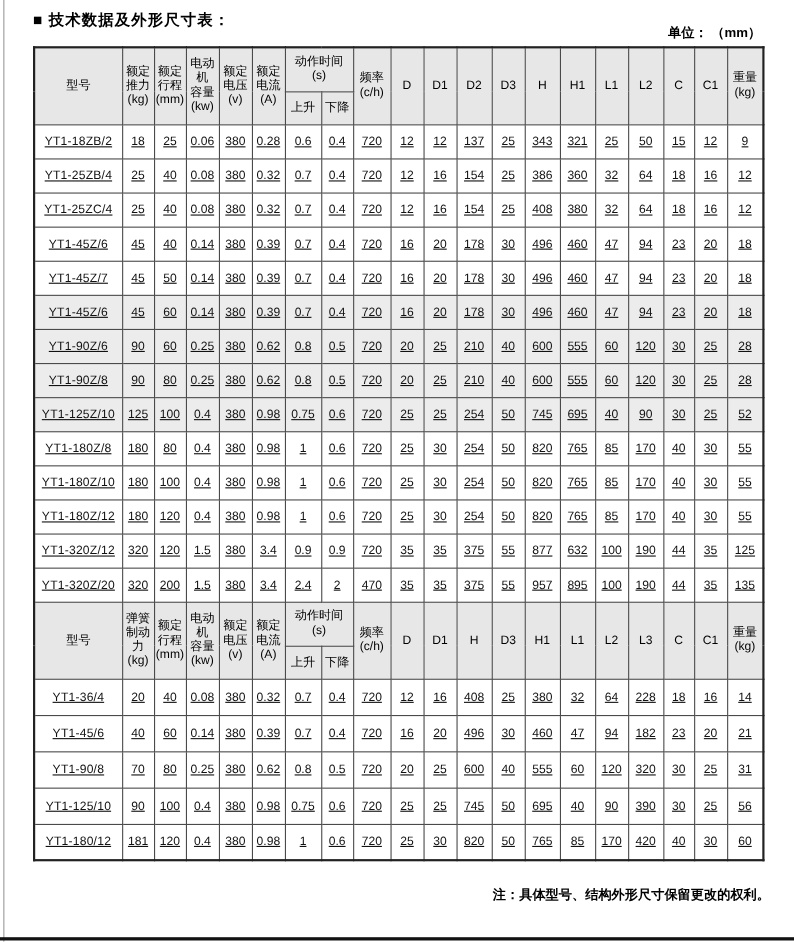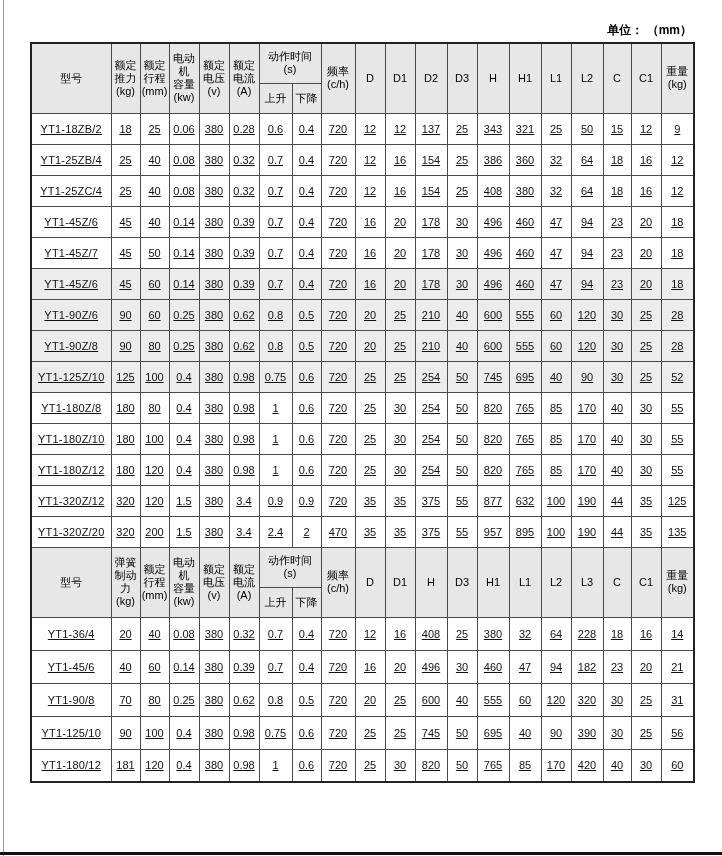--- a/index.html
+++ b/index.html
@@ -46,20 +46,21 @@
     position:absolute;right:22px;top:805px;
     font-size:12px;font-weight:bold;color:#000;
   }
 </style>
 </head>
 <body>
 
 <div class="page">
   <div class="left-rule"></div>
 
+  <h1 class="title">■ 技术数据及外形尺寸表：</h1>
 
   <div class="unit">单位： （mm）</div>
 
   <table class="spec-table">
     <colgroup id="cols">
         <col style="width: 80px;">
         <col style="width: 29px;">
         <col style="width: 29px;">
         <col style="width: 30px;">
         <col style="width: 30px;">
@@ -654,15 +655,16 @@
           <td>85</td>
           <td>170</td>
           <td>420</td>
           <td>40</td>
           <td>30</td>
           <td>60</td>
         </tr>
       </tbody>
   </table>
 
+  <div class="note">注：具体型号、结构外形尺寸保留更改的权利。</div>
 
   <div class="bottom-bar"></div>
 </div>
 
 </body></html>

